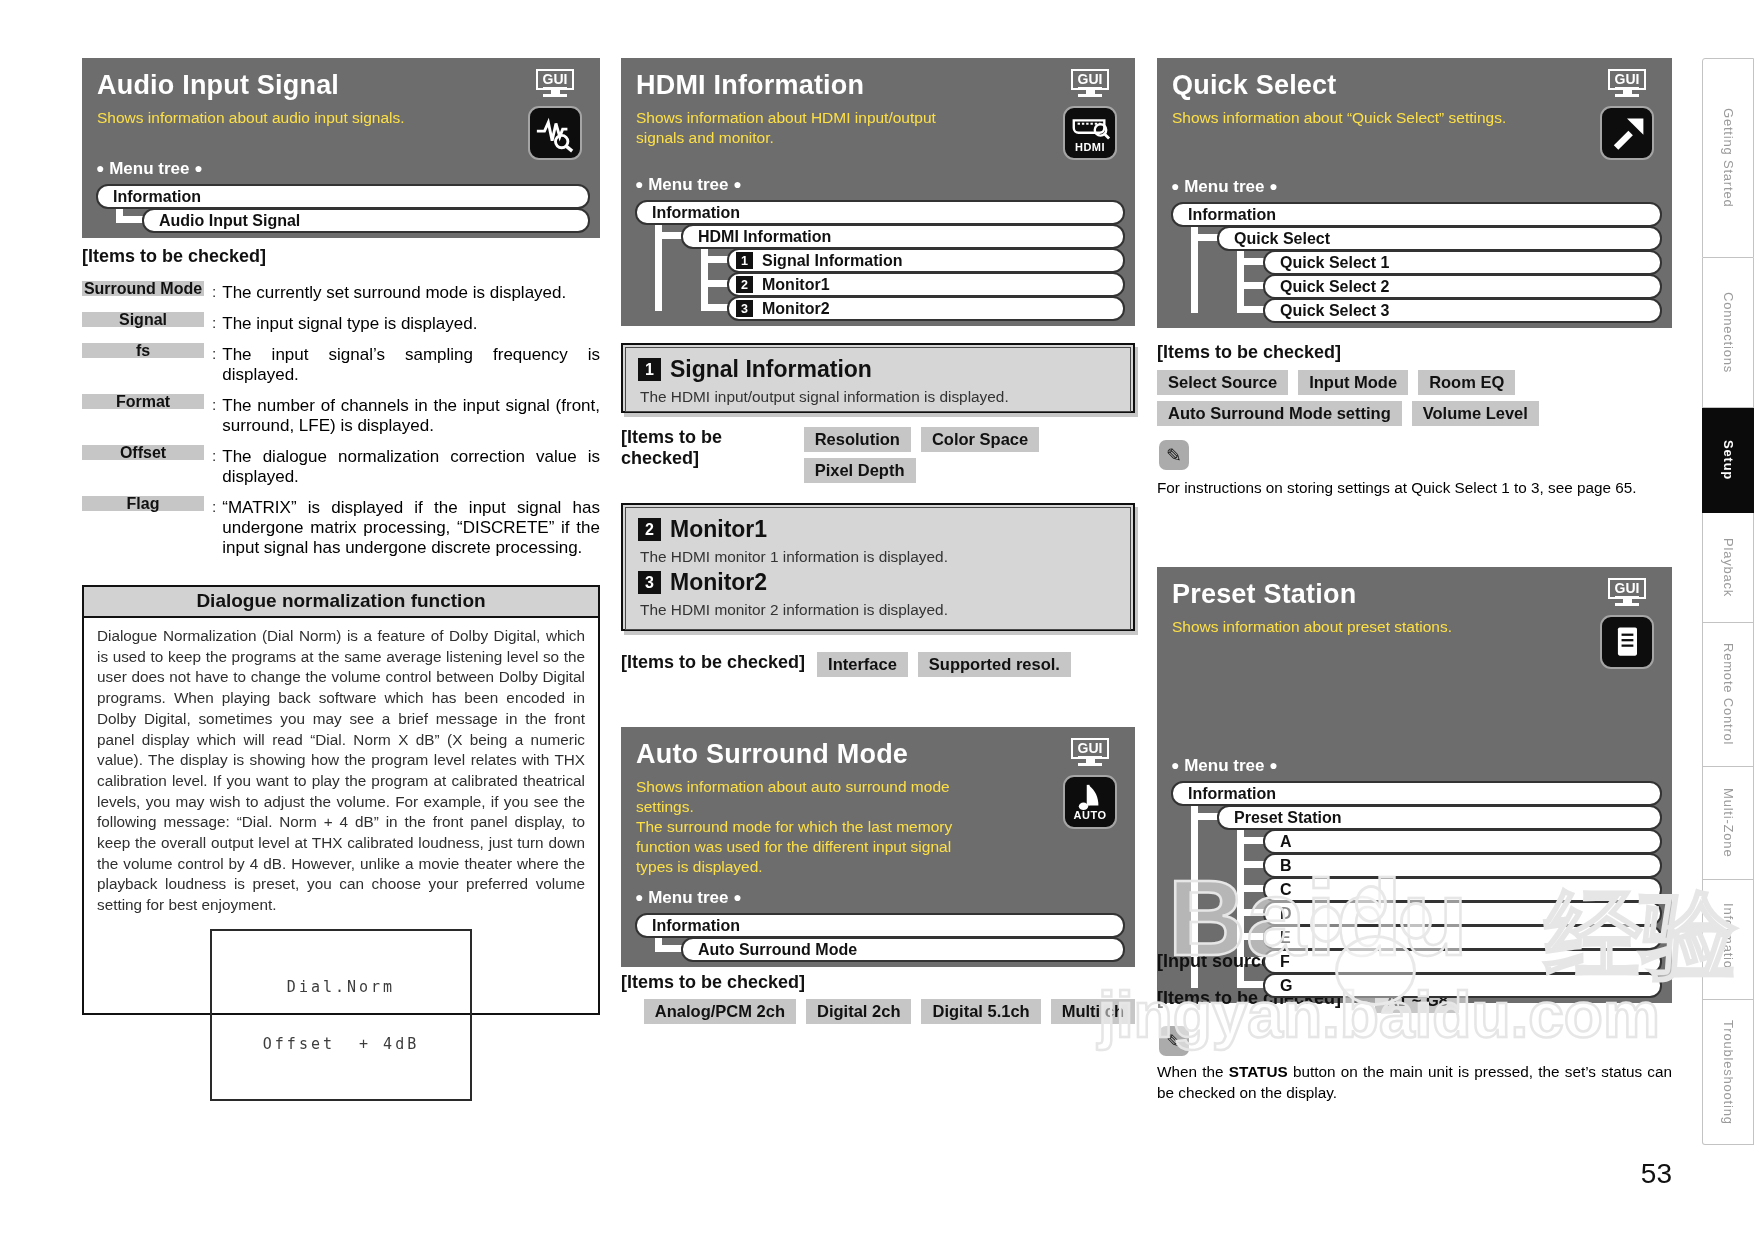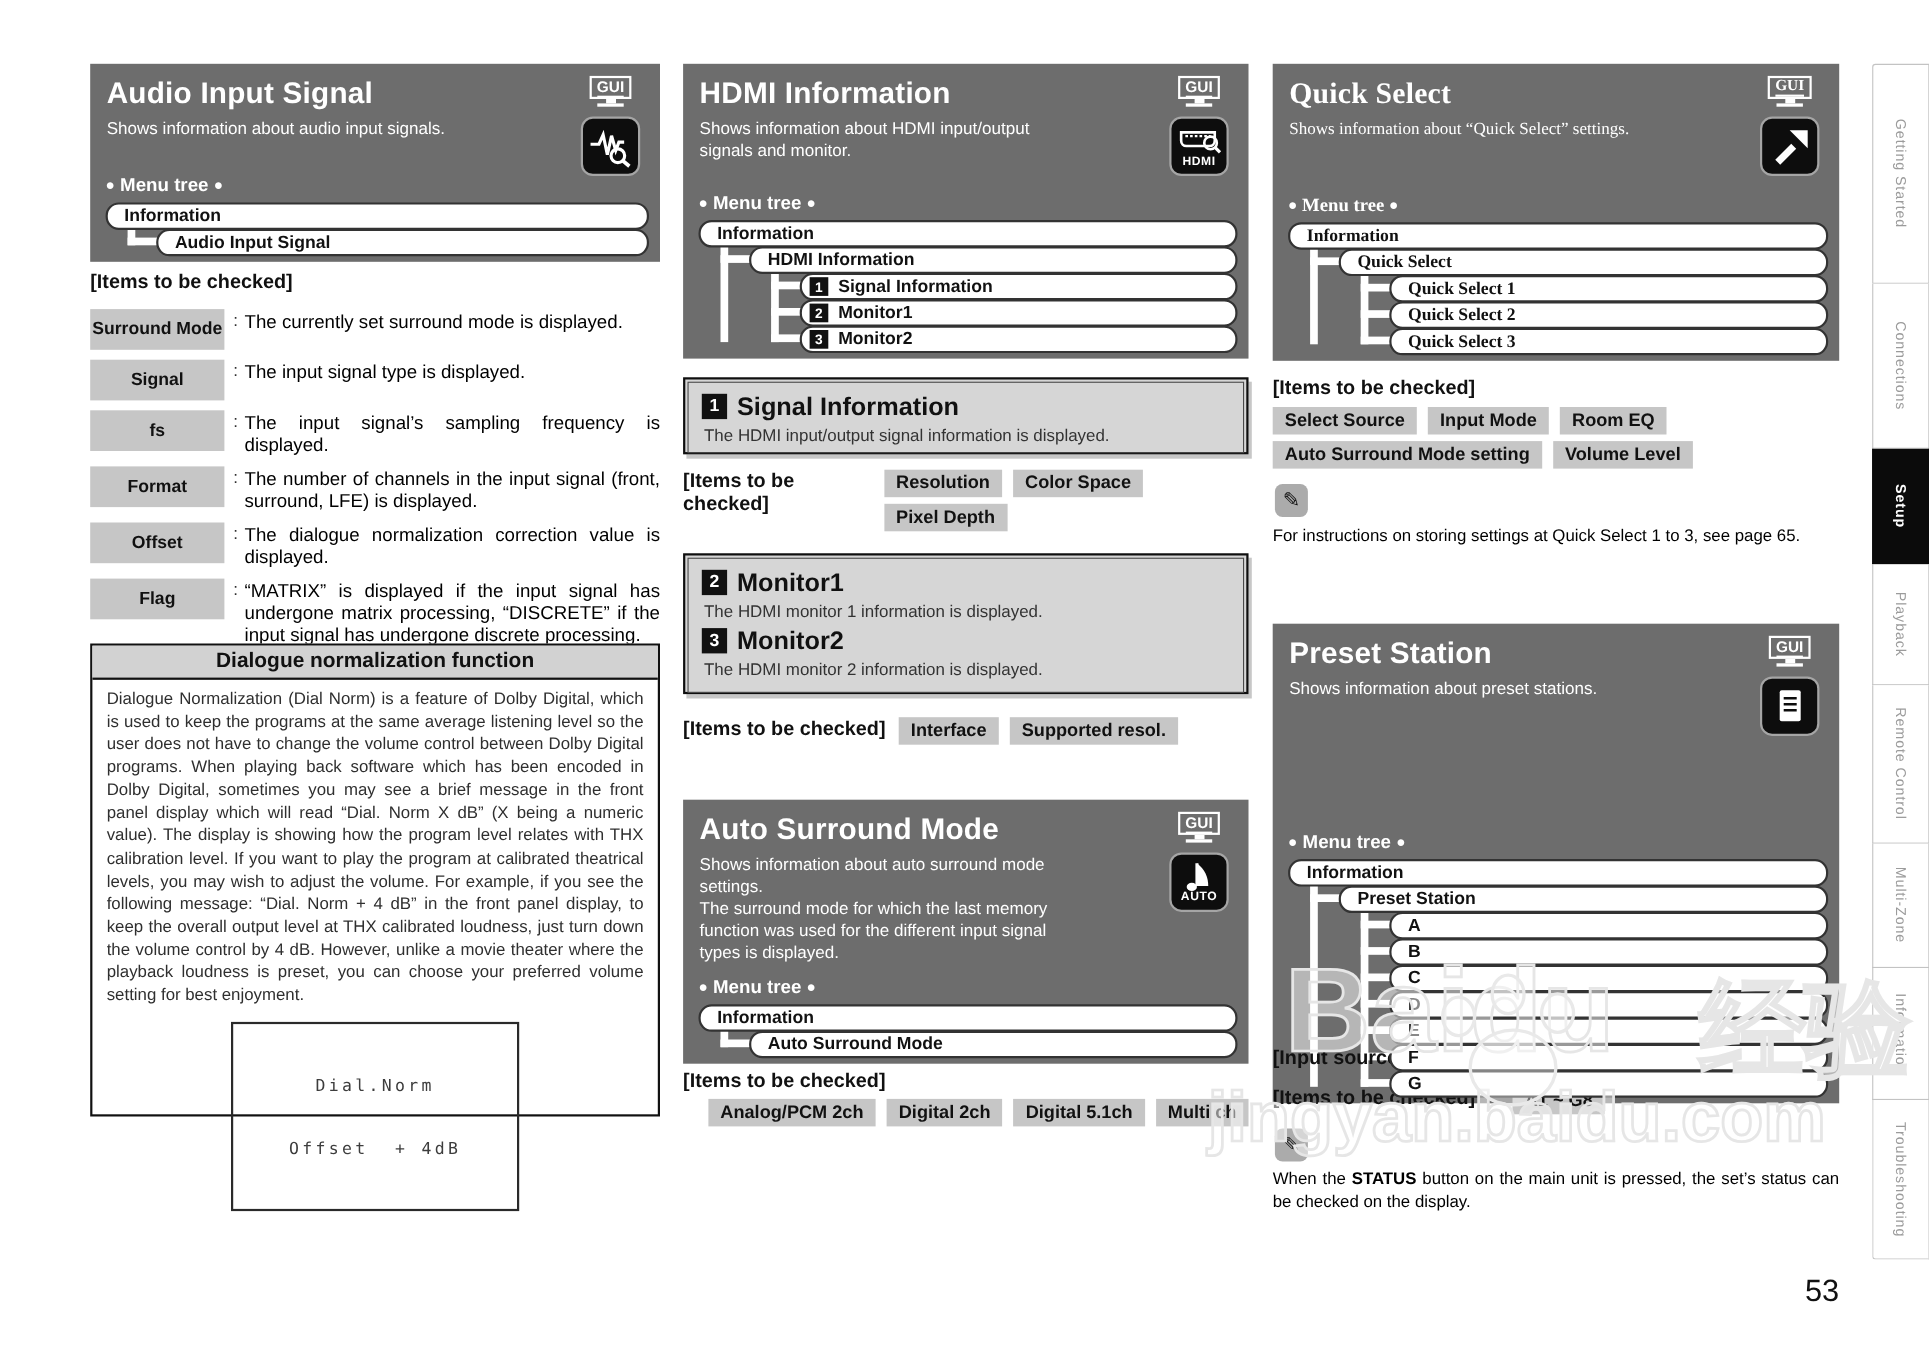--- a/index.html
+++ b/index.html
@@ -6,21 +6,21 @@
   .page{position:relative;width:1754px;height:1240px;background:#fff;overflow:hidden;
         font-family:"Liberation Sans",sans-serif;color:#1c1c1c;}
   .col{position:absolute;top:0;height:1240px;}
   #col1{left:82px;width:518px;}
   #col2{left:621px;width:514px;}
   #col3{left:1157px;width:515px;}
 
   
   .hdr{position:absolute;left:0;right:0;background:#6d6d6d;}
   .hdr .title{margin:12px 0 0 15px;font-size:27px;font-weight:bold;color:#fff;letter-spacing:.2px;}
-  .hdr .subtitle{margin:7px 0 0 15px;font-size:15.5px;line-height:20px;color:#ffffff;white-space:pre-line;}
+  .hdr .subtitle{margin:7px 0 0 15px;font-size:15.5px;line-height:20px;color:#fde047;white-space:pre-line;}
   .gui-icon{position:absolute;top:11px;right:20px;width:50px;text-align:center;}
   .gui-screen{display:inline-block;border:2px solid #fff;padding:0 5px 1px;color:#fff;font-size:14px;font-weight:bold;}
   .gui-screen span{border-bottom:2px solid #fff;}
   .gui-stand{width:9px;height:4px;background:#fff;margin:0 auto;}
   .gui-base{width:24px;height:3px;background:#fff;margin:0 auto;}
   .feat-icon{position:absolute;top:48px;right:18px;width:50px;height:50px;background:#0d0d0d;
              border:2px solid #a5a5a5;border-radius:11px;display:flex;flex-direction:column;
              align-items:center;justify-content:center;}
   .feat-icon .ic-label{color:#fff;font-weight:bold;font-size:11px;letter-spacing:.5px;margin-top:-2px;}
   .treewrap{position:absolute;left:14px;right:10px;bottom:6px;}
@@ -36,21 +36,21 @@
   .conn{position:absolute;background:#fff;z-index:0;}
 
   .items-label{font-size:18px;font-weight:bold;color:#111;}
   .badges{display:flex;flex-wrap:wrap;gap:6px 10px;align-items:flex-start;}
   .badge{background:#c6c6c6;color:#111;font-weight:bold;font-size:16.5px;padding:3px 11px;white-space:nowrap;}
   .items-inline{display:flex;align-items:flex-start;gap:12px;}
 
   
   .def-row{display:flex;margin-bottom:9px;}
   .def-term{flex:none;width:122px;background:#c6c6c6;font-weight:bold;font-size:16px;color:#111;
-            height:37px;display:flex;align-items:center;justify-content:center;}
+            height:15px;display:flex;align-items:center;justify-content:center;}
   .def-colon{flex:none;margin:2px 6px 0 8px;font-size:15.4px;color:#2f2f2f;}
   .def-desc{font-size:17px;line-height:20px;color:#000000;text-align:justify;margin-top:2px;}
 
   
   .notebox{position:absolute;left:0;right:0;border:2px solid #111;background:#fff;}
   .nb-title{background:#d2d2d2;border-bottom:2px solid #111;text-align:center;
             font-size:19px;font-weight:bold;color:#111;padding:3px 0 4px;}
   .nb-body{margin:8px 13px 0;font-size:15.3px;line-height:20.7px;color:#2f2f2f;text-align:justify;}
   .lcd{margin:13px auto 0;width:258px;border:2px solid #2a2a2a;padding:9px 0 7px;
        font-family:"DejaVu Sans Mono",monospace;font-size:15px;letter-spacing:3px;color:#3d3d3d;
@@ -318,21 +318,21 @@
     <div class="items-label" style="position:absolute;top:972px;left:0;">[Items to be checked]</div>
     <div class="badges" style="position:absolute;top:999px;left:0;right:0;justify-content:flex-end;">
         <span class="badge">Analog/PCM 2ch</span>
         <span class="badge">Digital 2ch</span>
         <span class="badge">Digital 5.1ch</span>
         <span class="badge">Multi ch</span>
       </div>
   </div>
 
   <div class="col" id="col3">
-    <div class="hdr" style="top:58px;height:270px;font-family:Liberation Serif, serif;">
+    <div class="hdr" style="top:58px;height:270px;">
       <div class="title">Quick Select</div>
       <div class="subtitle">Shows information about “Quick Select” settings.</div>
       <div class="gui-icon">
         <div class="gui-screen"><span>GUI</span></div>
         <div class="gui-stand"></div><div class="gui-base"></div>
       </div>
       <div class="feat-icon">
         <svg width="40" height="40" viewBox="0 0 44 44">
           <path d="M10 38 L26 22" stroke="#fff" stroke-width="7" fill="none"></path>
           <polygon points="22,6 40,6 40,24" fill="#fff"></polygon>

